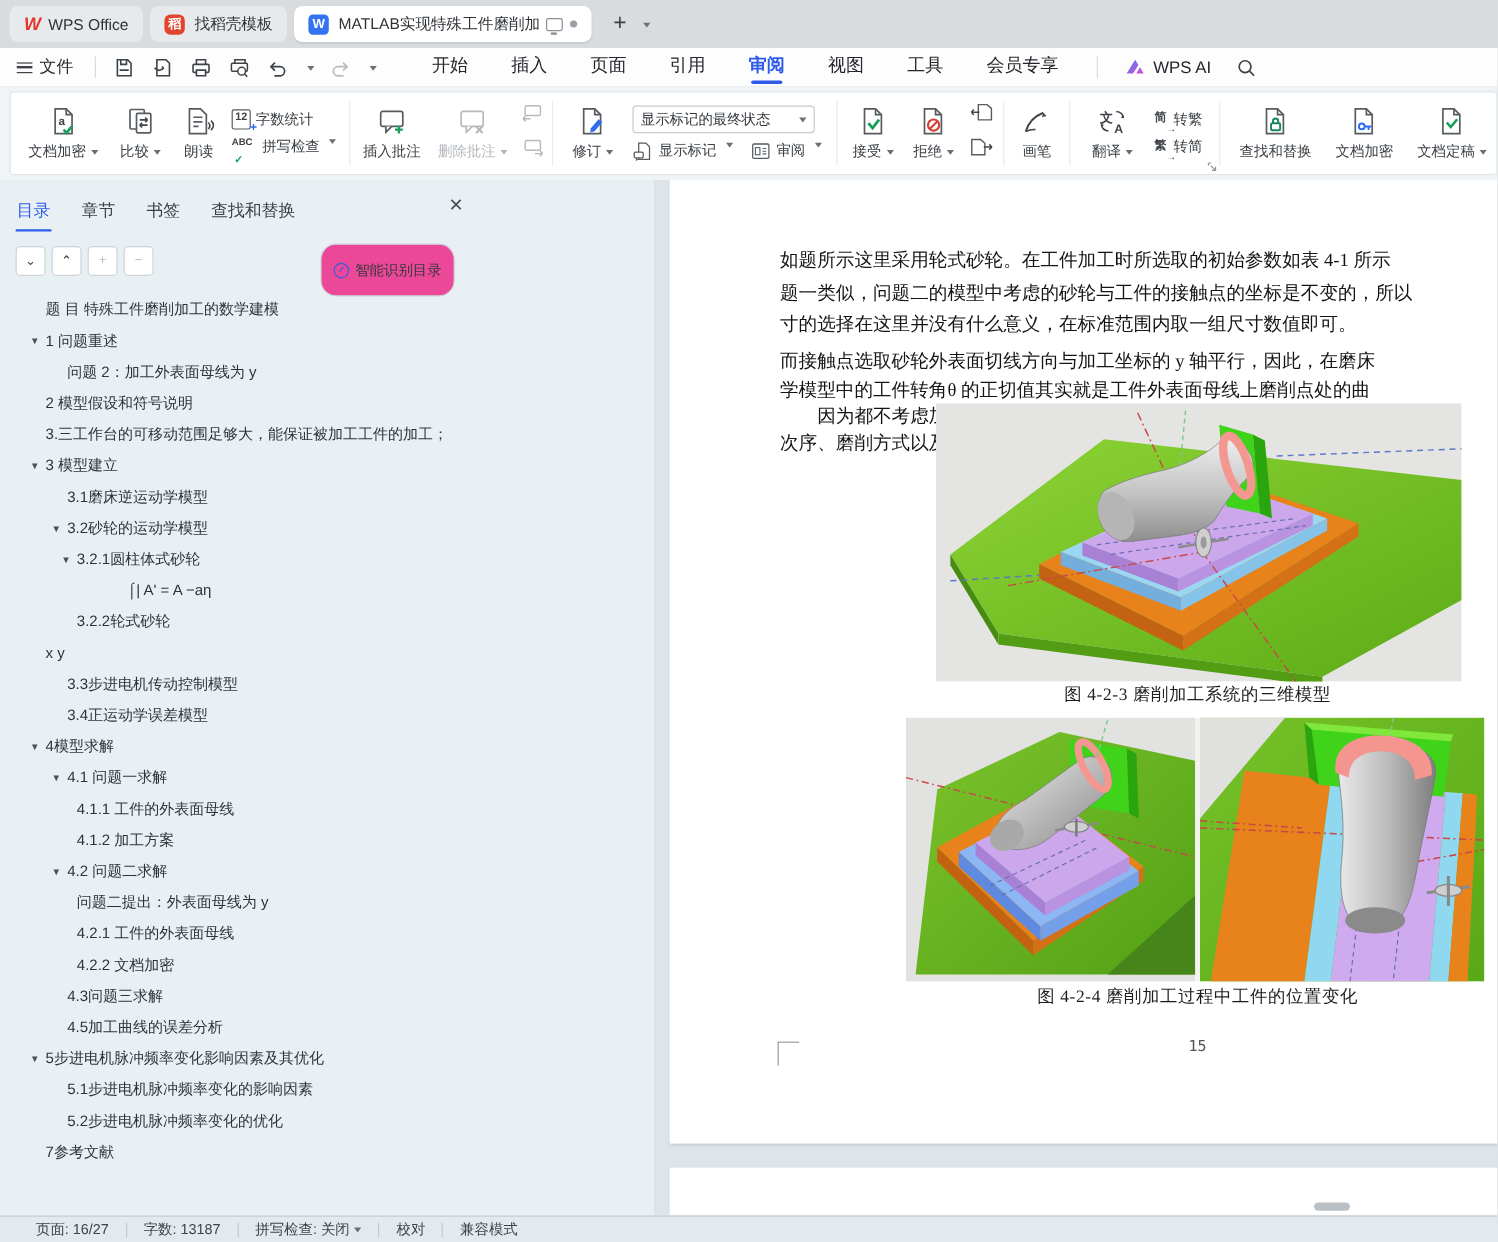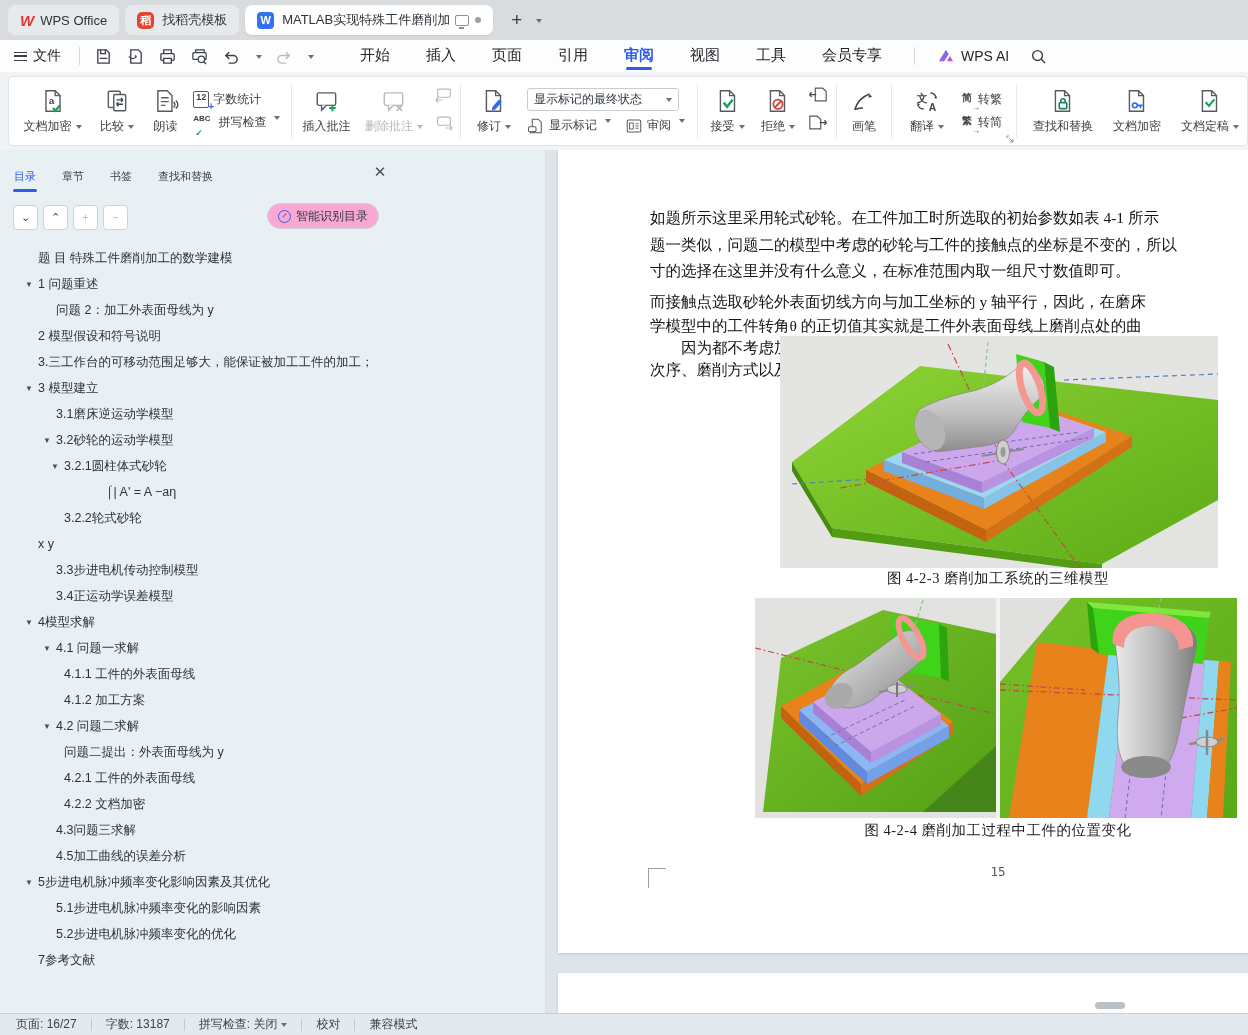--- a/index.html
+++ b/index.html
@@ -59,29 +59,29 @@
   .icabc:after { content:"✓"; position:absolute; left:2px; bottom:-7px; color:#18a05a; font-size:9px; font-weight:bold; }
   .dd-select { width:152px; height:23px; border:1px solid #c6ccd1; border-radius:3px; background:#fff; font-size:12px; color:#33383d; display:flex; align-items:center; padding:0 6px; justify-content:space-between; }
   .rb-row { display:flex; align-items:center; gap:14px; }
   .zh-ic { font-size:10px; font-weight:bold; color:#3f444a; border:0; position:relative; margin-right:2px; }
   .zh-ic:after { content:"→"; position:absolute; right:-8px; bottom:-4px; font-size:8px; color:#3f444a; }
   .launcher { position:absolute; right:2px; bottom:2px; width:8px; height:8px; }
 
   
   .main { position:absolute; left:0; top:150px; width:1248px; height:863px; overflow:hidden; }
   .sidebar { position:absolute; left:0; top:0; width:546px; height:863px; background:#e9f0f4; border-right:1px solid #d9e1e6; }
-  .sb-tabs { position:absolute; left:0; top:10px; width:400px; height:32px; display:flex; align-items:center; padding-left:13px; font-size:11px; color:#3c4248; }
+  .sb-tabs { position:absolute; left:0; top:10px; width:400px; height:32px; display:flex; align-items:center; padding-left:13px; font-size:14px; color:#3c4248; }
   .sb-tab { margin-right:24px; padding:4px 1px; position:relative; white-space:nowrap; cursor:default; }
   .sb-tab.active { color:#2d5cea; }
   .sb-tab.active:after { content:""; position:absolute; left:0; right:0; bottom:-4px; height:2.5px; border-radius:2px; background:#2d5cea; }
   .sb-close { position:absolute; left:370px; top:12px; width:20px; height:20px; font-size:15px; color:#4a5056; text-align:center; line-height:20px; cursor:default; }
   .sb-toolbar { position:absolute; left:13px; top:53px; width:380px; height:28px; display:flex; align-items:center; gap:5px; }
   .sq-btn { width:25px; height:25px; background:#fff; border:1px solid #ccd4d9; border-radius:4px; display:flex; align-items:center; justify-content:center; font-size:11px; color:#3c4248; cursor:default; }
   .sq-btn.dim { color:#b6bcc1; }
-  .smart-btn { position:absolute; right:14px; top:0; height:26px; background:#f9a8d4; border:1px solid #ccd4d9; border-radius:13px; display:flex; align-items:center; gap:5px; padding:0 10px; font-size:12px; color:#33383d; }
+  .smart-btn { position:absolute; right:14px; top:0; height:44px; background:#ec4899; border:1px solid #ccd4d9; border-radius:13px; display:flex; align-items:center; gap:5px; padding:0 10px; font-size:12px; color:#33383d; }
   .gauge { width:13px; height:13px; border:1.4px solid #3c5bd6; border-radius:50%; position:relative; }
   .gauge:after { content:""; position:absolute; left:5px; top:2px; width:1.4px; height:5px; background:#3c5bd6; transform:rotate(40deg); }
   .toc-list { position:absolute; left:0; top:95px; width:400px; bottom:0; overflow:hidden; font-size:12.5px; color:#2f3338; }
   .toc-item { height:26px; line-height:26px; white-space:nowrap; overflow:hidden; cursor:default; }
   .toc-item .tri { display:inline-block; width:13px; margin-left:-13px; visibility:hidden; font-size:8px; color:#4a5056; vertical-align:1px; }
   .toc-item.expand .tri { visibility:visible; }
   .toc-item.lv1 { padding-left:38px; }
   .toc-item.lv2 { padding-left:56px; }
   .toc-item.lv3 { padding-left:64px; }
   .toc-item.lv4 { padding-left:80px;margin-left:26px; }
@@ -98,21 +98,21 @@
   .fig { position:absolute; }
   .fig svg { display:block; }
   .caption { position:absolute; left:0; width:880px; text-align:center; font-family:"Liberation Serif",serif; font-size:14.5px; color:#1e1e1e; letter-spacing:.5px; white-space:nowrap; }
   .cap1 { top:419px; }
   .cap2 { top:671px; }
   .pagenum { position:absolute; left:0; width:880px; top:714px; text-align:center; font-family:"DejaVu Sans Mono",monospace; font-size:12.5px; color:#555; }
   .foldmark { position:absolute; left:90px; top:718px; width:18px; height:20px; border-left:1px solid #9aa0a6; border-top:1px solid #9aa0a6; }
   .hscroll-thumb { position:absolute; left:549px; top:852px; width:30px; height:7px; border-radius:4px; background:#b9c1c7; }
 
   
-  .statusbar { position:absolute; left:0; top:1013px; width:1248px; height:22px; background:#e3eaef; border-top:1px solid #c9d0d5; display:flex; align-items:center; font-size:12px; color:#3e4349; padding-left:16px; }
+  .statusbar { position:absolute; left:0; top:1013px; width:1248px; height:22px; background:#e3eaef; border-top:1px solid #c9d0d5; display:flex; align-items:center; font-size:12px; color:#3e4349; padding-left:30px; }
   .st-item { margin-right:14px; white-space:nowrap; display:flex; align-items:center; }
   .st-sep { width:1px; height:12px; background:#c2c8cd; margin-right:14px; }
 </style>
 </head>
 <body>
 
 <div id="app">
 
   <div class="tabbar">
     <div class="wtab plain">

